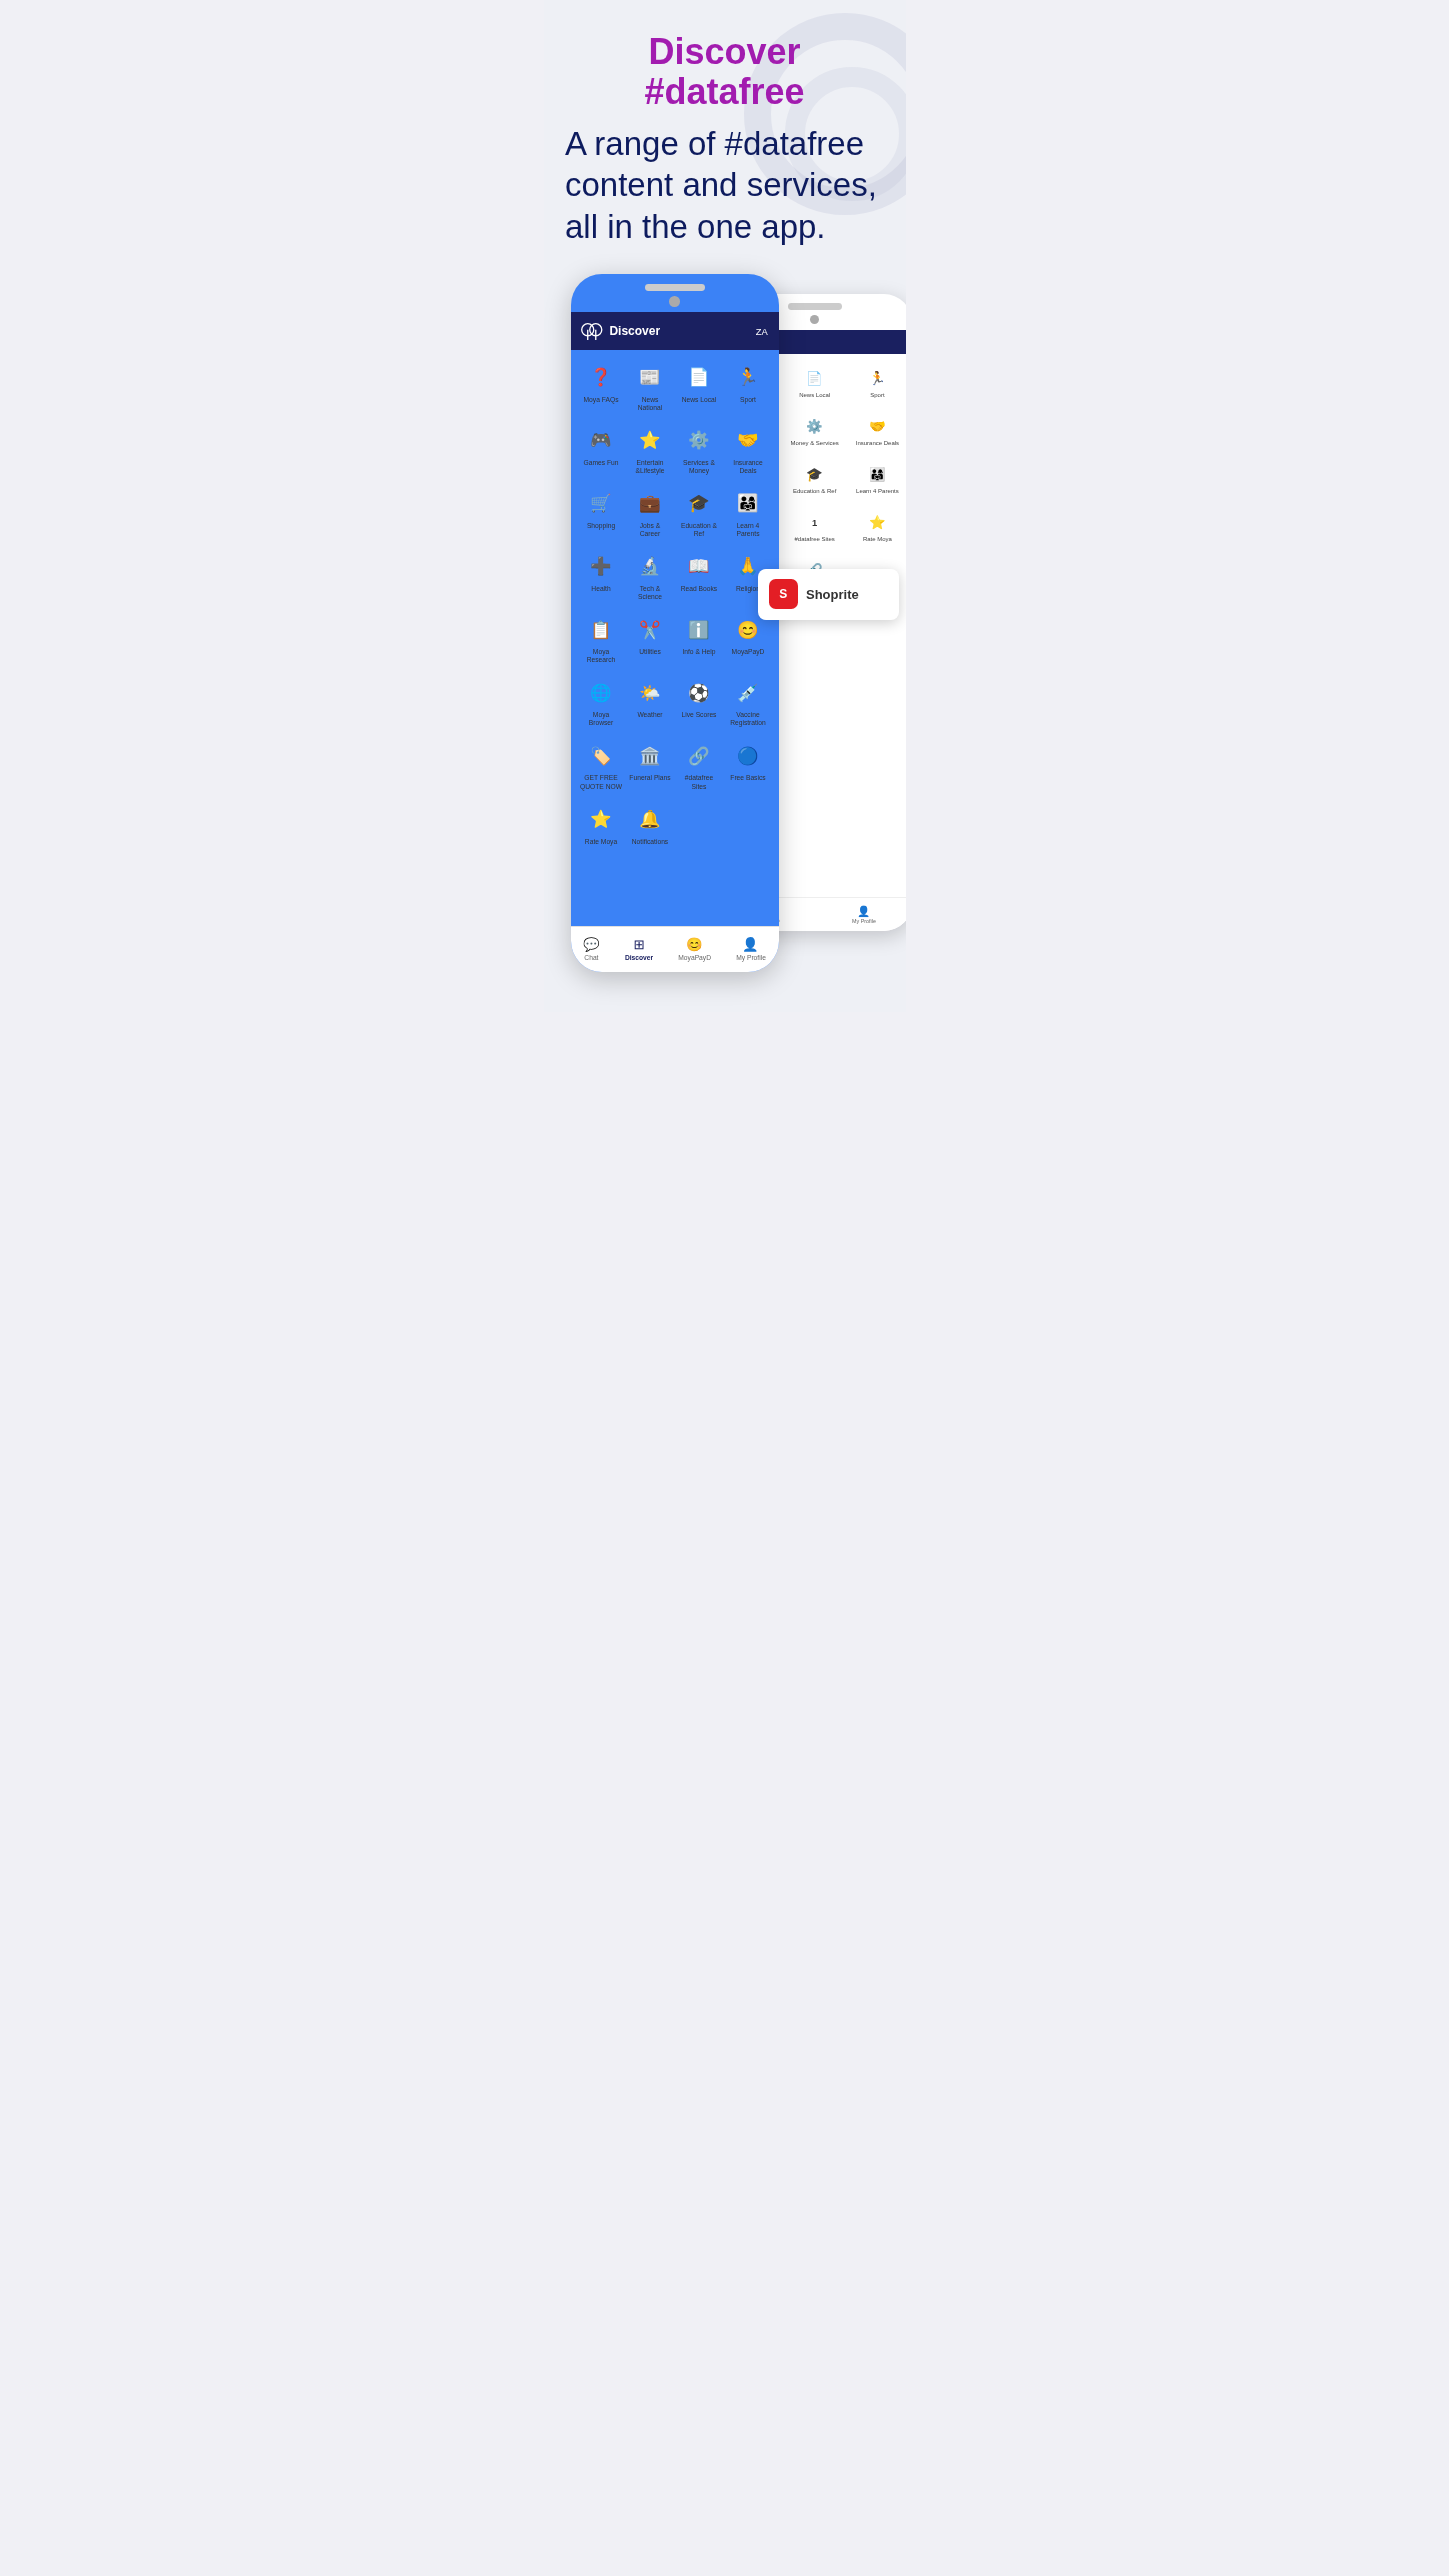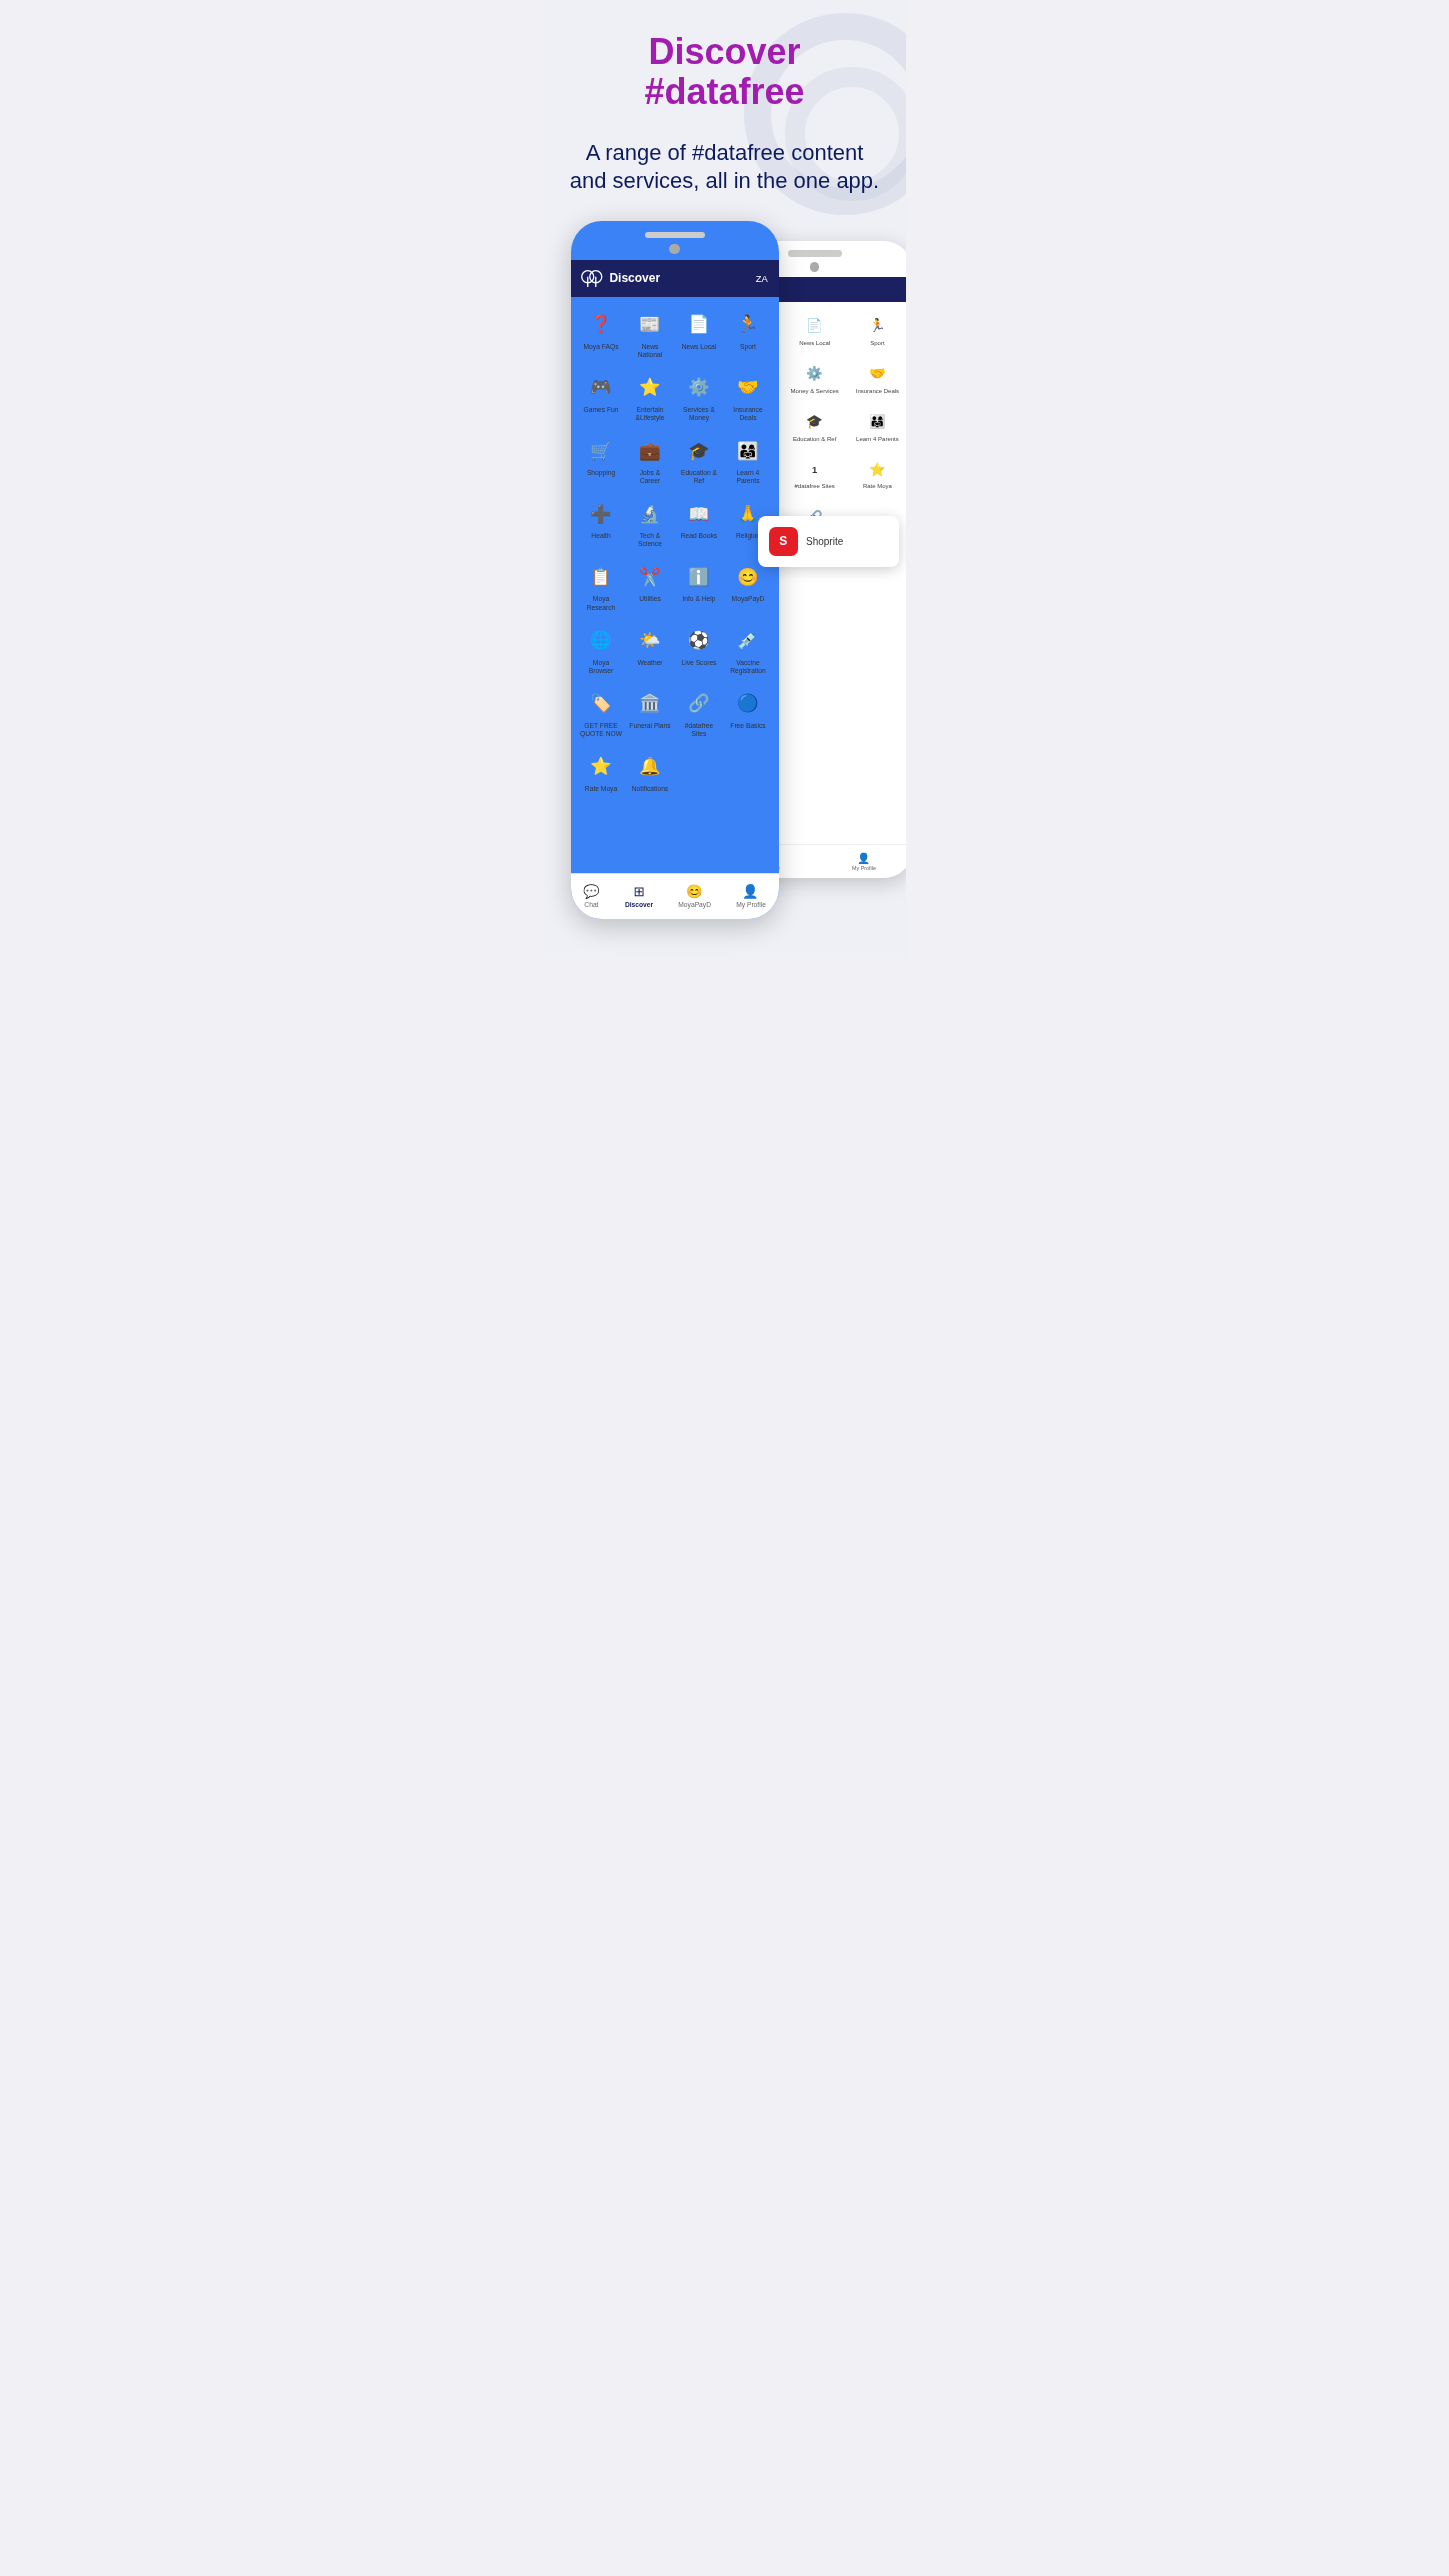--- a/index.html
+++ b/index.html
@@ -50,26 +50,26 @@
     }
     .headline {
       font-size: 36px;
       font-weight: 900;
       color: #a21caf;
       line-height: 1.1;
       position: relative;
       z-index: 1;
     }
     .subheadline {
-      font-size: 22px;
+      font-size: 33px;
       font-weight: 400;
       color: #0d1b5e;
       line-height: 1.25;
-      margin-top: 28px;
-      text-align: center;
+      margin-top: 12px;
+      text-align: left;
       position: relative;
       z-index: 1;
     }
     
     .phones-container {
       position: relative;
       width: 100%;
       height: 711px;
       margin-top: 6.7px;
     }
@@ -160,22 +160,22 @@
       background: #e31e25;
       border-radius: 6.7px;
       display: flex;
       align-items: center;
       justify-content: center;
       color: white;
       font-weight: 900;
       font-size: 12px;
     }
     .shoprite-name {
-      font-size: 10px;
-      font-weight: 400;
+      font-size: 13px;
+      font-weight: 700;
       color: #333;
     }
     
     .phone-front {
       position: absolute;
       left: 27px;
       top: 0;
       width: 208px;
       height: 698px;
       background: #3b82f6;

